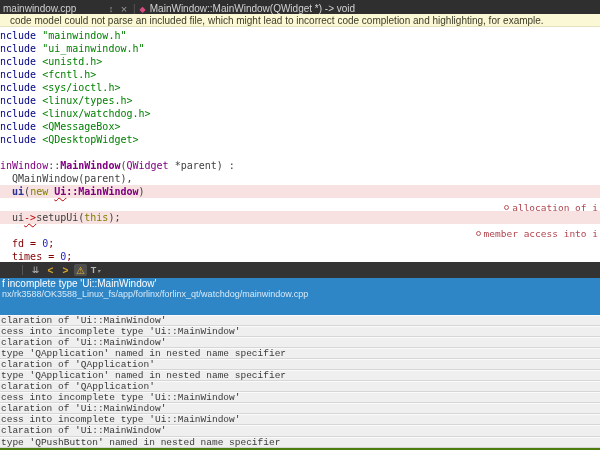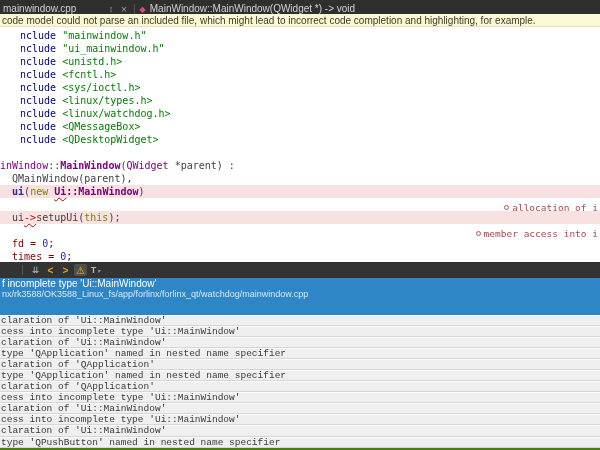--- a/index.html
+++ b/index.html
@@ -11,30 +11,30 @@
     font-size:10px; color:#cfcfcf; white-space:nowrap; }
   .navbar .fname { padding-left:3px; width:104px; }
   .navbar .updown { color:#9a9a9a; font-size:9px; width:14px; text-align:center; }
   .navbar .close { color:#9a9a9a; font-size:11px; width:12px; text-align:center; line-height:10px; }
   .navbar .vsep { color:#5a5a5a; padding:0 3px; }
   .navbar .diamond { color:#d84a7f; font-size:8px; padding:0 4px 0 1px; }
   .navbar .symbol { color:#d2d2d2; }
 
   
   .infobar { height:13px; background:#fbf8d6; border-bottom:1px solid #e6e2c0;
-    font-size:10px; color:#3c3c28; display:flex; align-items:center; padding-left:2px;
+    font-size:10px; color:#3c3c28; display:flex; align-items:center; padding-left:10px;
     white-space:nowrap; overflow:hidden; }
 
   
   .editor { position:relative; height:235px; background:#ffffff; overflow:hidden;
     font-family:"DejaVu Sans Mono","Liberation Mono",monospace; font-size:10px;
     padding-top:2px; }
   .code-line { position:relative; height:13px; line-height:13px; white-space:pre; }
   .code-line.err { background:#f7e1e1; }
-  .kw   { color:#000080;margin-left:20px; }
+  .kw   { color:#000080; }
   .str  { color:#008000; }
   .typ  { color:#800080; }
   .fnb  { color:#800080; font-weight:bold; }
   .typb { color:#800080; font-weight:bold; }
   .typbu{ color:#800080; font-weight:bold;
           text-decoration:underline wavy #c00000 1px; text-underline-offset:2px; }
   .pln  { color:#404040; }
   .kwy  { color:#808000; }
   .memb { color:#26309b; font-weight:bold; }
   .fld  { color:#800000; }

